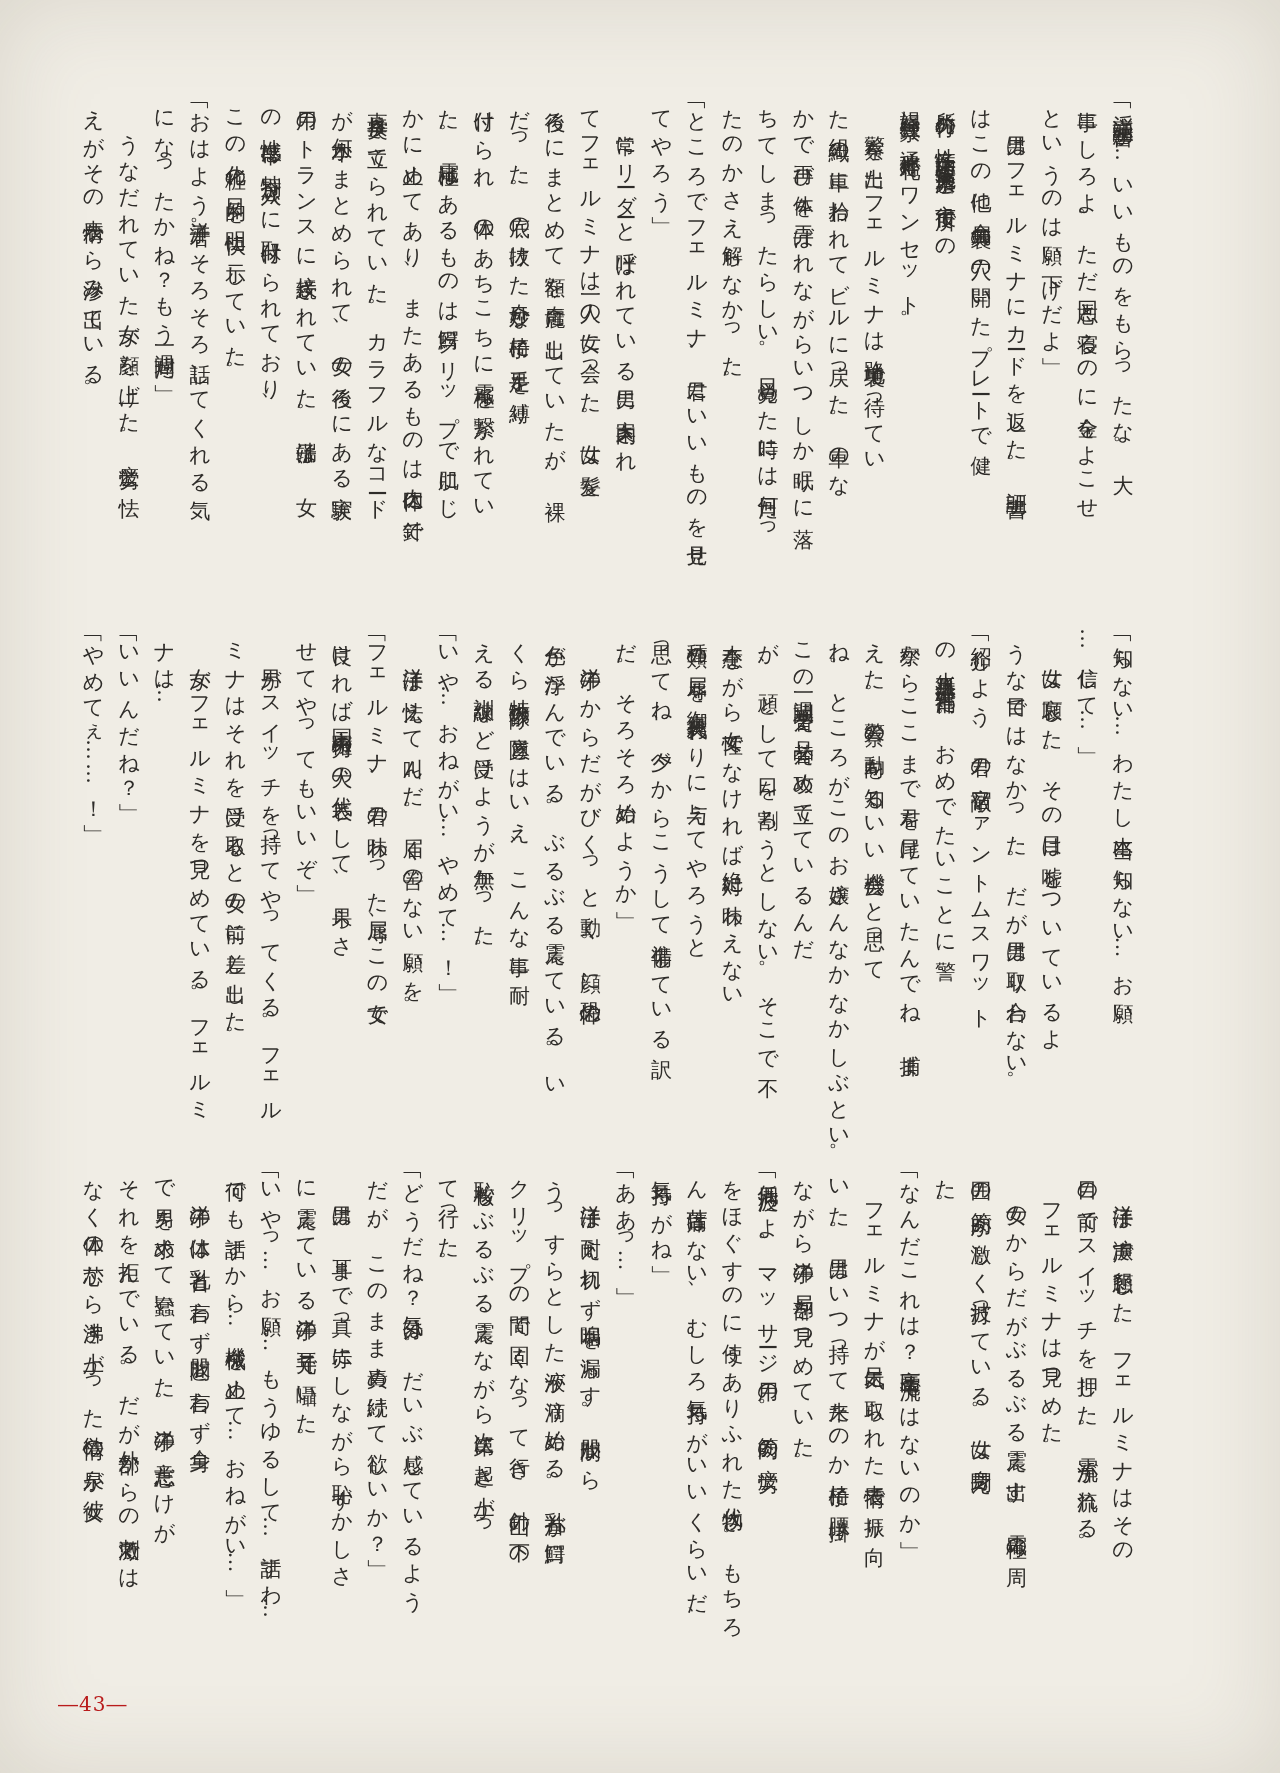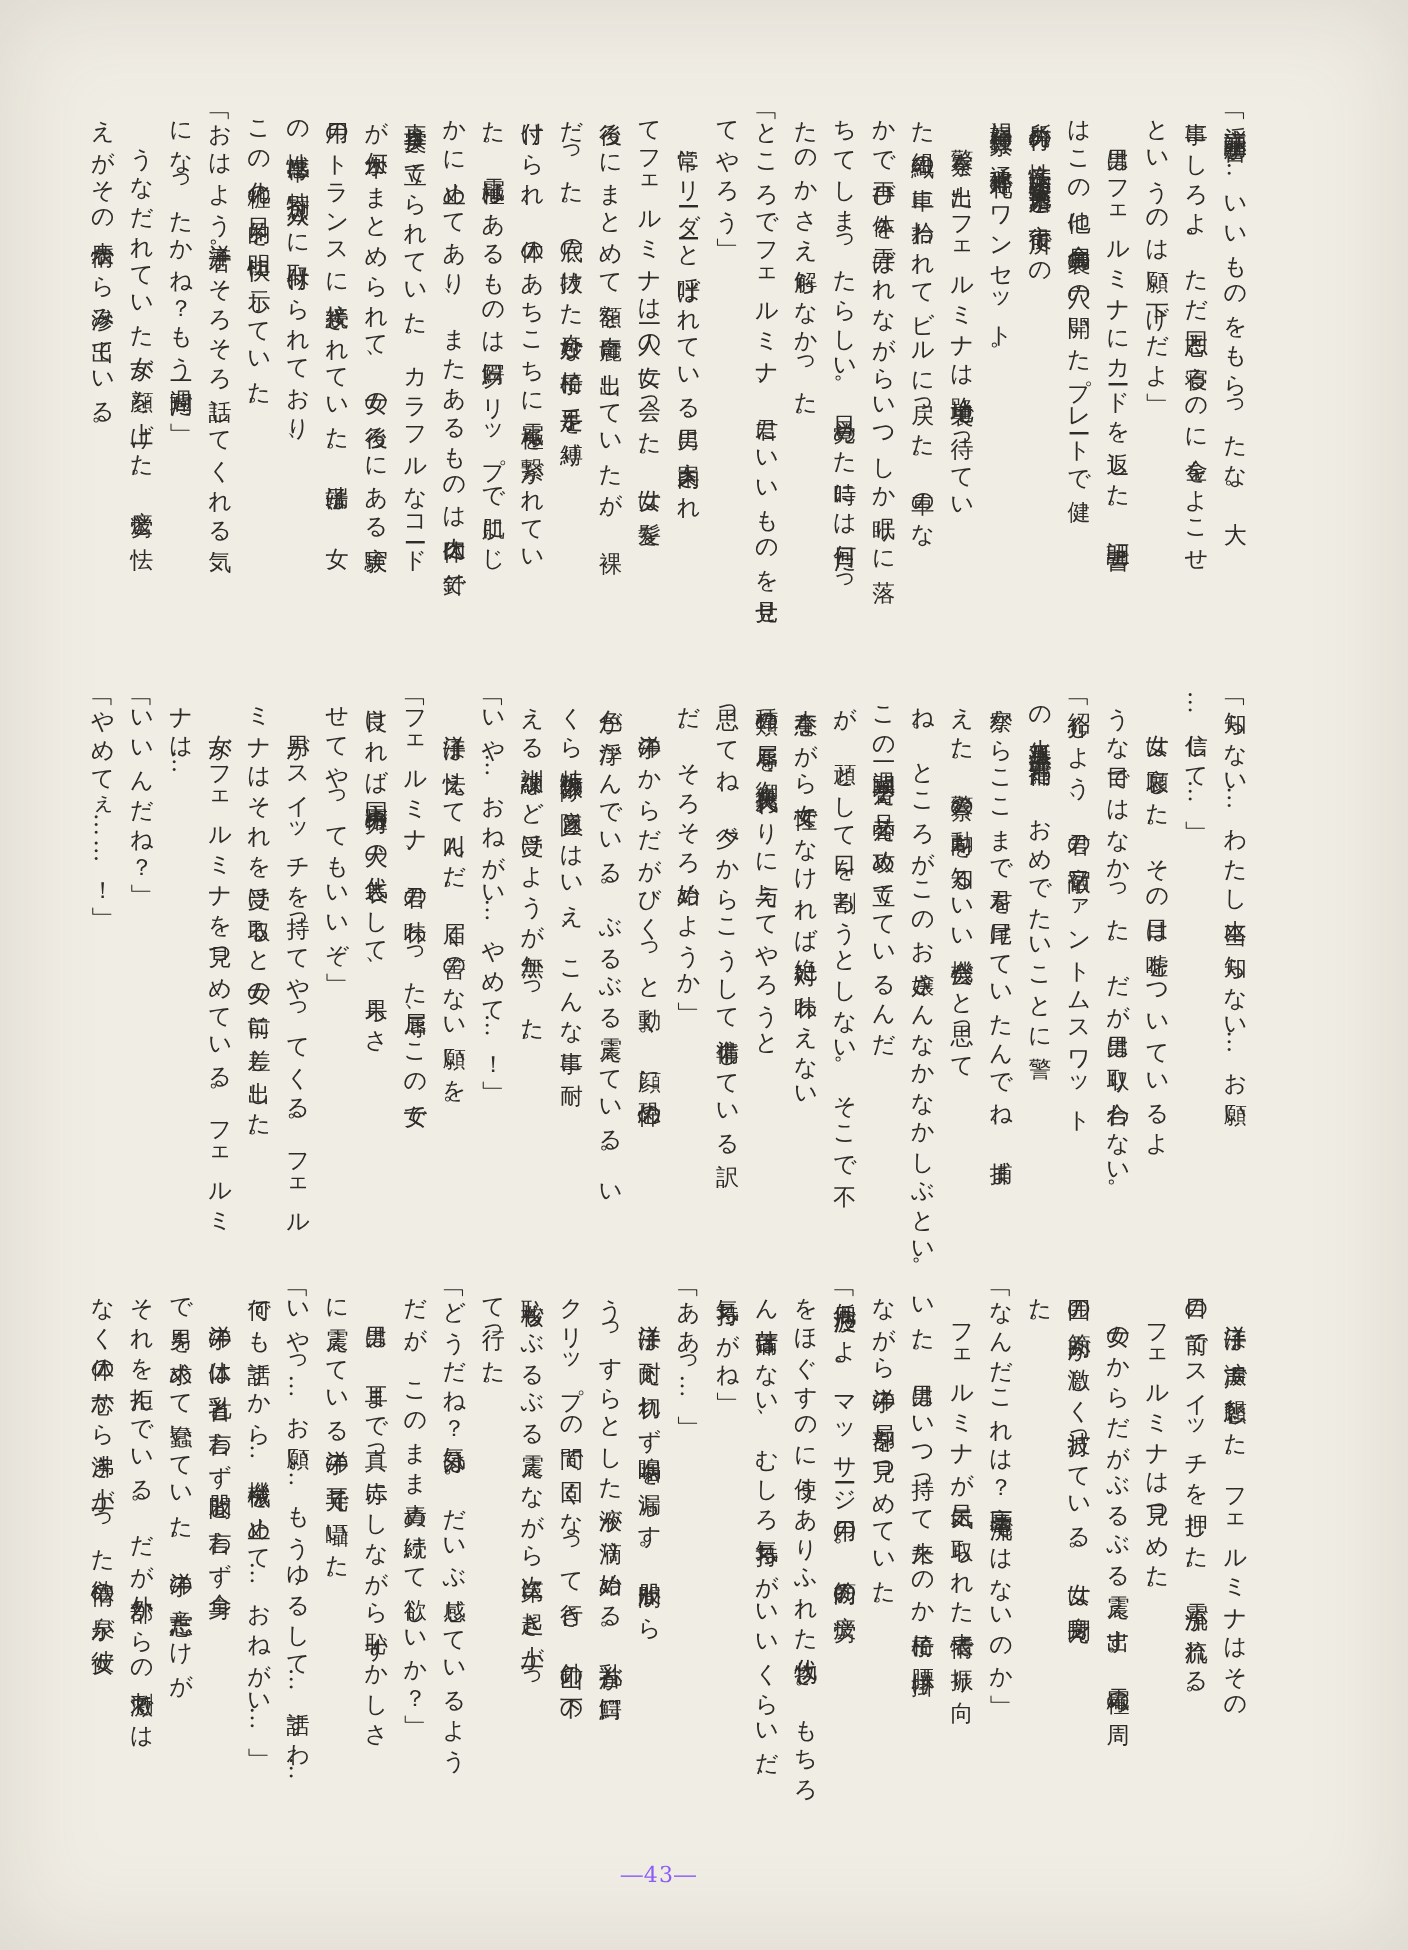--- a/index.html
+++ b/index.html
@@ -29,24 +29,23 @@
     white-space: pre;
   }
   #band-top    { top: 95px;   height: 540px; }
   #band-middle { top: 628px;  height: 540px; }
   #band-bottom { top: 1165px; height: 540px; }
   .pagenum {
     position: absolute;
     top: 1692px;
     right: 140px;
     width: 1082px;
-    text-align: center;
     font-size: 20px;
     letter-spacing: 1px;
-    color: #8b5cf6;
+    color: #b91c1c;
   }
 </style>
 </head>
 <body>
 
 <div class="page">
   <section class="band" id="band-top">
       <p>「淫売証明書か…いいものをもらったな。大</p>
       <p>事にしろよ。ただ同志と寝るのに金をよこせ</p>
       <p>というのは願い下げだよ」</p>

